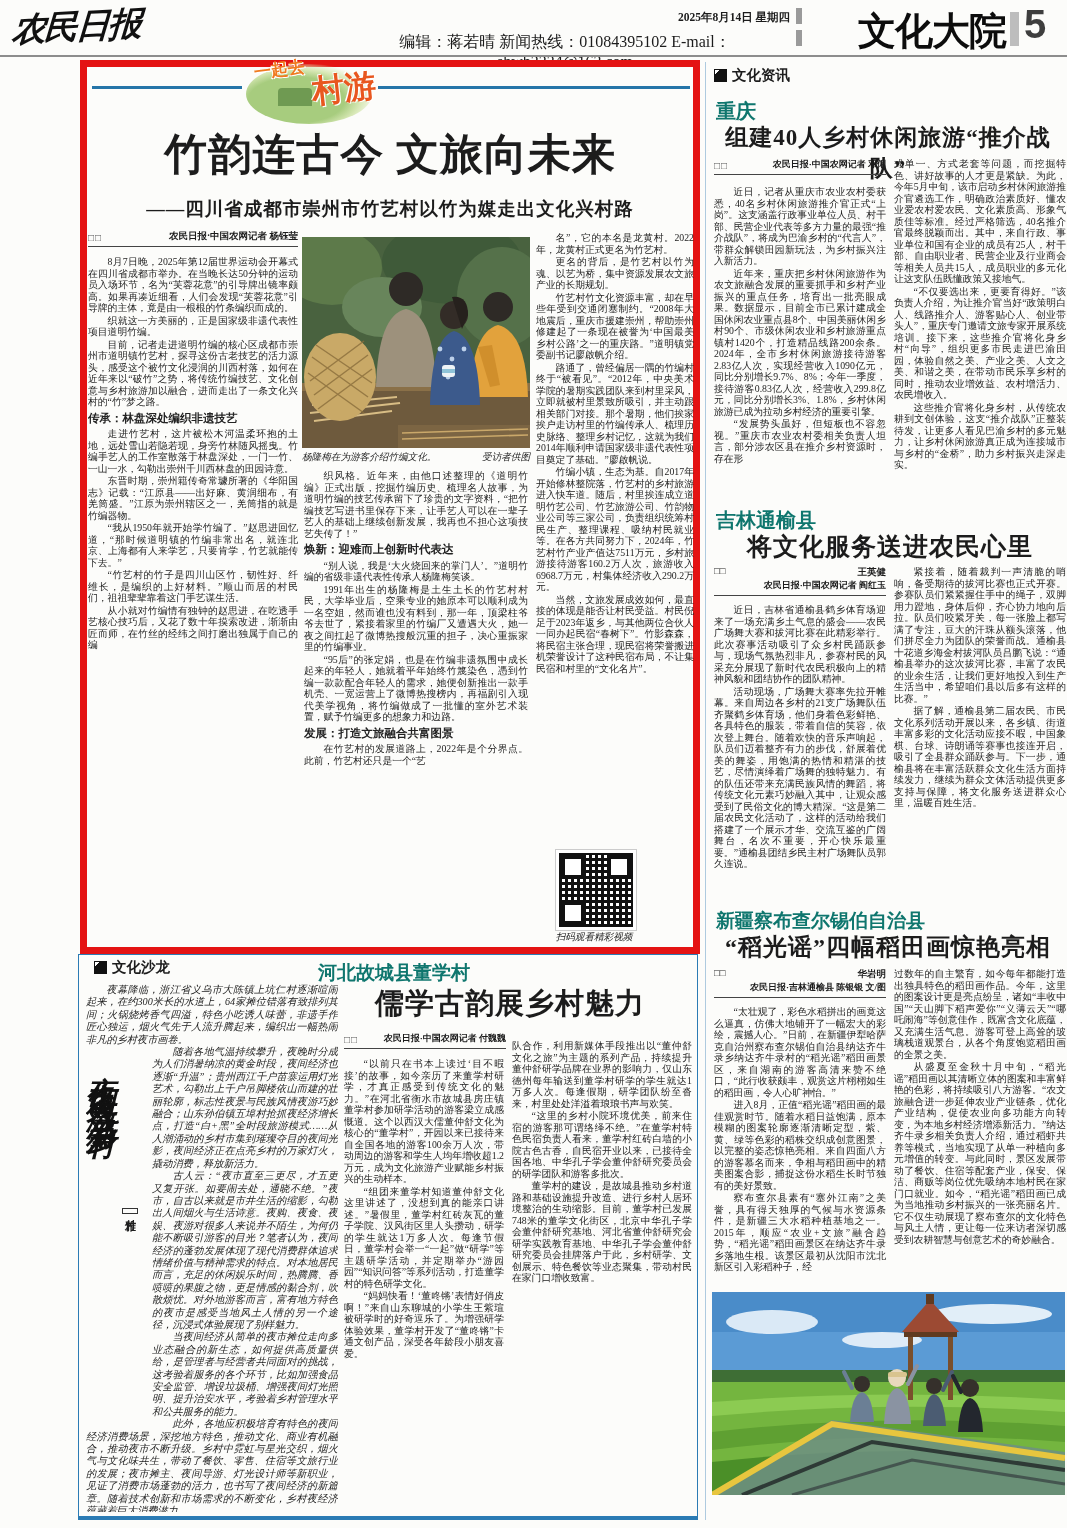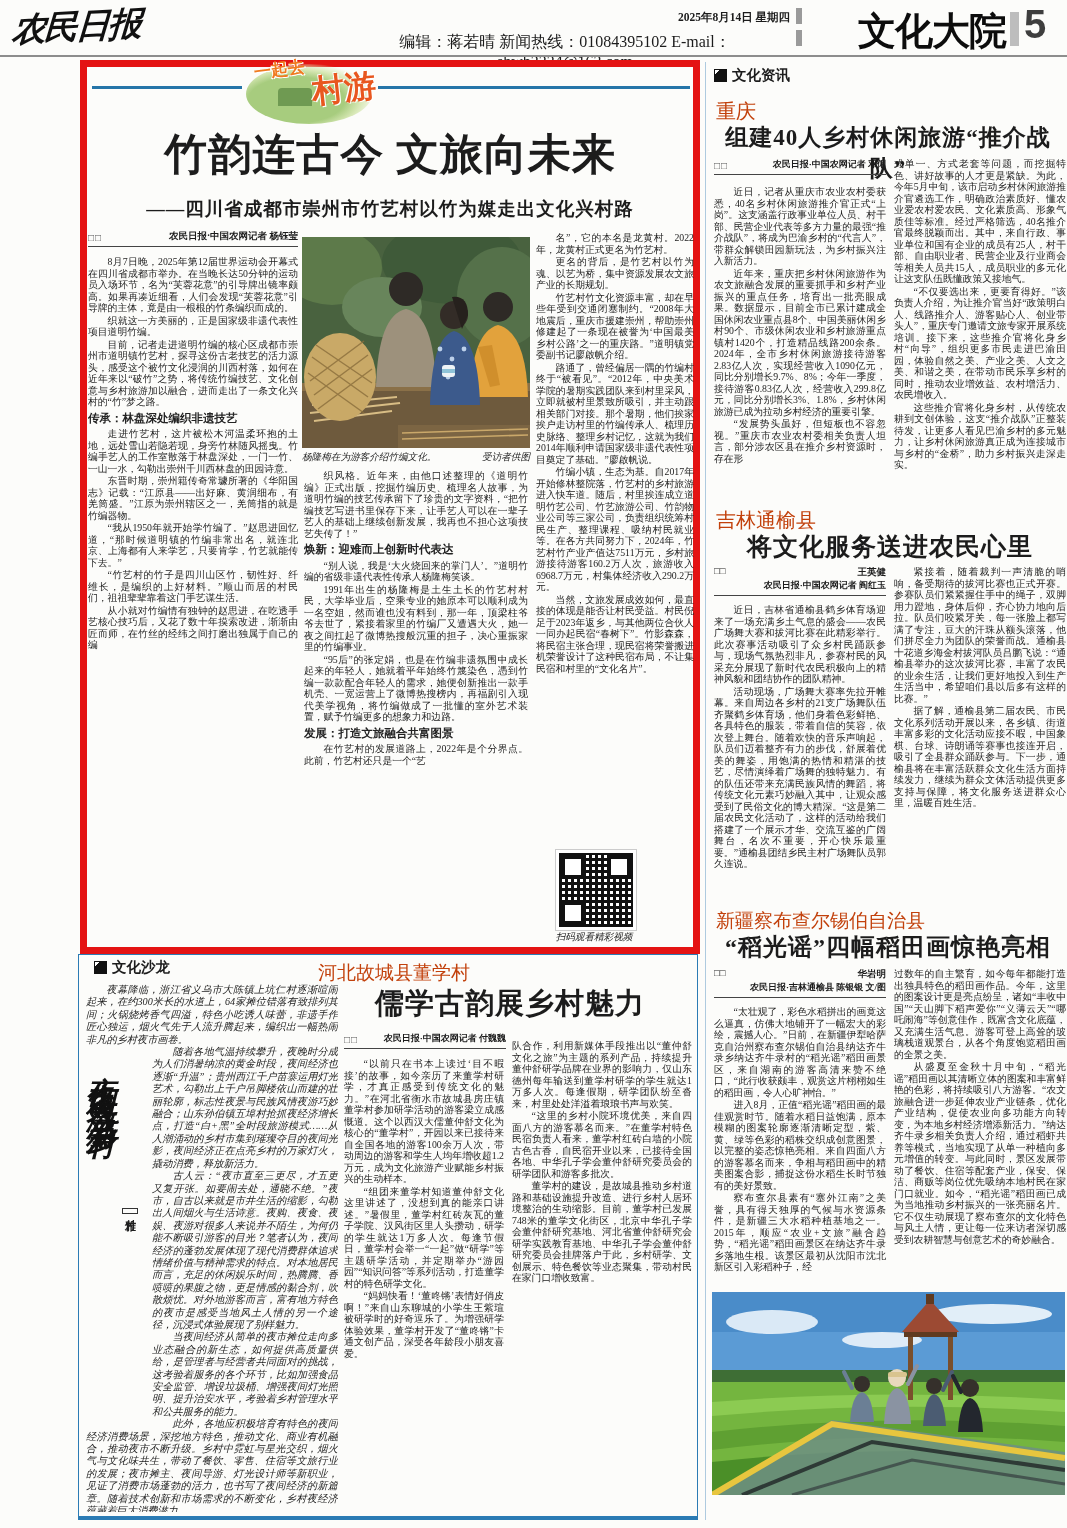--- a/index.html
+++ b/index.html
@@ -10,21 +10,21 @@
   .bt{font-size:9.8px;line-height:11.5px;text-align:justify;color:#232323;}
   .bt p{margin:0 0 1px 0;text-indent:2em;}
   .kai{font-style:italic;font-size:10.2px;line-height:12.4px;color:#1e1e1e;}
   .subhd{font-weight:bold;font-size:11.5px;text-indent:0 !important;margin:5px 0 4px 0 !important;}
   .byline{display:flex;justify-content:space-between;align-items:flex-end;
           border-bottom:1px solid #444;padding-bottom:3px;font-size:9.5px;}
   .byline .sq{color:#555;letter-spacing:1px;font-size:10px;}
   .byline .who{font-weight:bold;}
   .byline2{border-bottom:1px solid #444;padding-bottom:3px;font-size:9.5px;}
   .byline2 .row{display:flex;justify-content:space-between;}
-  .kicker{font-family:"Liberation Sans","DejaVu Sans",sans-serif;font-weight:normal;color:#c2410c;}
+  .kicker{font-family:"Liberation Sans","DejaVu Sans",sans-serif;font-weight:bold;color:#0f766e;}
   .bigserif{font-weight:bold;text-align:center;letter-spacing:1px;}
   .sechead{display:flex;align-items:center;gap:5px;font-weight:bold;font-size:14.5px;
            font-family:"Liberation Sans","DejaVu Sans",sans-serif;}
   .secicon{width:11px;height:11px;background:
            linear-gradient(135deg,#fff 0 3px,#111 3px);border:1px solid #111;}
   .vtitle{writing-mode:vertical-rl;text-orientation:upright;font-weight:bold;
           font-size:29px;letter-spacing:6px;line-height:1;color:#111;}
   .capkai{font-style:italic;font-size:9.6px;color:#222;}
   .qr{background:
       repeating-linear-gradient(0deg,#111 0 3px,transparent 3px 6px),
@@ -295,17 +295,17 @@
     <span class="sq">□□</span>
     <span class="who" style="font-size:9px;text-align:right;">农民日报·中国农网记者 付魏魏</span>
   </div>
   <div class="abs bt" style="left:344px;top:1058px;width:160px;height:450px;overflow:hidden;">
     <p>“以前只在书本上读过‘目不暇接’的故事，如今亲历了来董学村研学，才真正感受到传统文化的魅力。”在河北省衡水市故城县房庄镇董学村参加研学活动的游客梁立成感慨道。这个以西汉大儒董仲舒文化为核心的“董学村”，开园以来已接待来自全国各地的游客100余万人次，带动周边的游客和学生人均年增收超1.2万元，成为文化旅游产业赋能乡村振兴的生动样本。</p>
     <p>“组团来董学村知道董仲舒文化这里讲述了，没想到真的能亲口讲述。”暑假里，董学村红砖灰瓦的董子学院、汉风街区里人头攒动，研学的学生就达1万多人次。每逢节假日，董学村会举一“一起”做“研学”等主题研学活动，并定期举办“游园园”“知识问答”等系列活动，打造董学村的特色研学文化。</p>
     <p>“妈妈快看！‘董咚锵’表情好俏皮啊！”来自山东聊城的小学生王紫瑄被研学时的好奇逗乐了。为增强研学体验效果，董学村开发了“董咚锵”卡通文创产品，深受各年龄段小朋友喜爱。</p>
   </div>
   <div class="abs bt" style="left:512px;top:1040px;width:180px;height:468px;overflow:hidden;">
     <p style="text-indent:0;">队合作，利用新媒体手段推出以“董仲舒文化之旅”为主题的系列产品，持续提升董仲舒研学品牌在业界的影响力，仅山东德州每年输送到董学村研学的学生就达1万多人次。每逢假期，研学团队纷至沓来，村里处处洋溢着琅琅书声与欢笑。</p>
-    <p>“这里的乡村小院环境优美，来自四面八方的游客慕名而来。”在董学村特色民宿负责人看来，董学村红砖白墙的小院古色古香，自民宿开业以来，已接待全国各地、中华孔子学会董仲舒研究委员会的研学团队和游客多批次。</p>
+    <p>“这里的乡村小院环境优美，前来住宿的游客那可谓络绎不绝。”在董学村特色民宿负责人看来，董学村红砖白墙的小院古色古香，自民宿开业以来，已接待全国各地、中华孔子学会董仲舒研究委员会的研学团队和游客多批次。</p>
     <p>董学村的建设，是故城县推动乡村道路和基础设施提升改造、进行乡村人居环境整治的生动缩影。目前，董学村已发展748米的董学文化街区，北京中华孔子学会董仲舒研究基地、河北省董仲舒研究会研学实践教育基地、中华孔子学会董仲舒研究委员会挂牌落户于此，乡村研学、文创展示、特色餐饮等业态聚集，带动村民在家门口增收致富。</p>
   </div>
 
 </div>
 
 </body></html>

